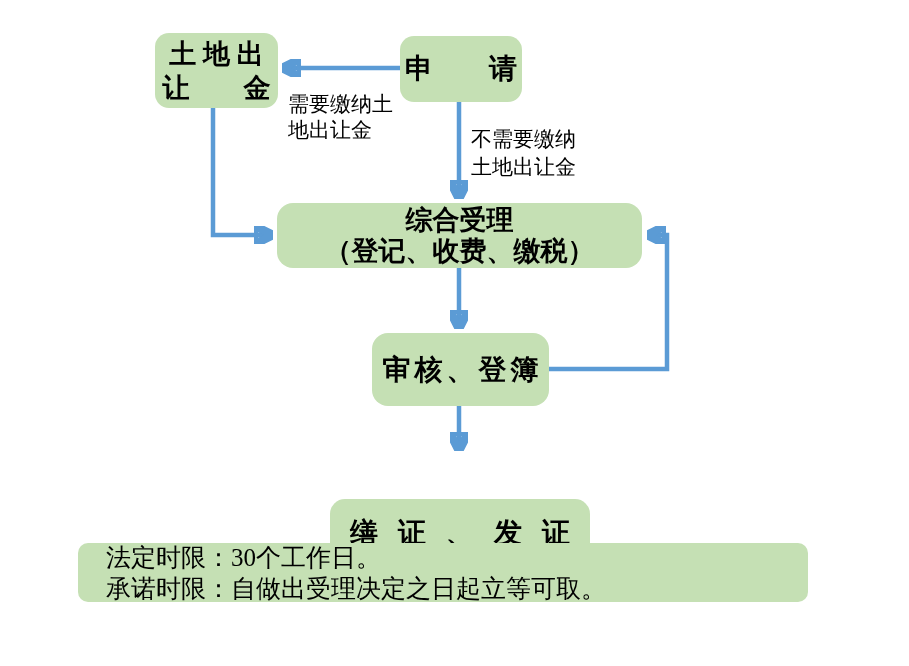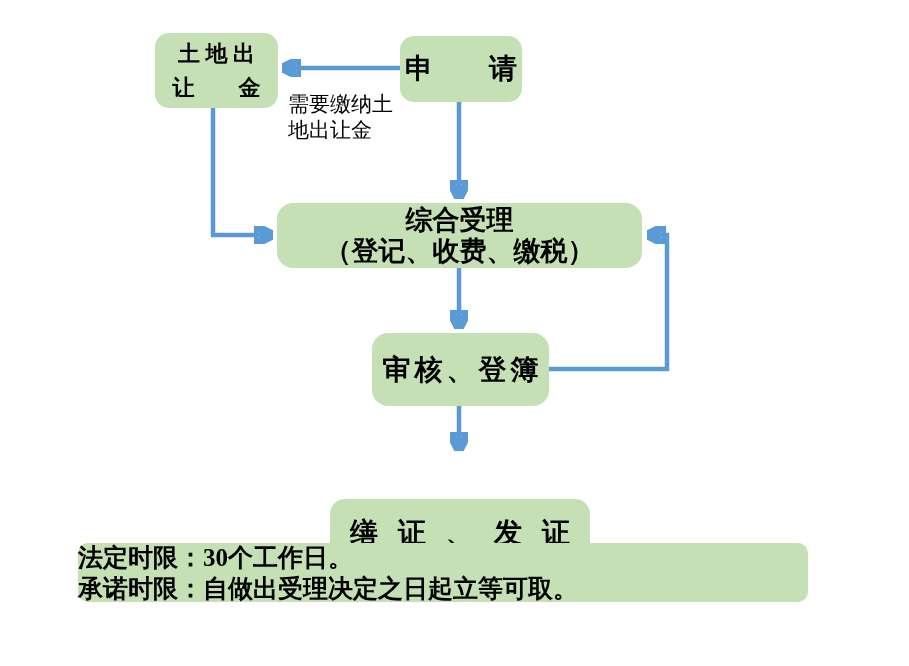--- a/index.html
+++ b/index.html
@@ -8,33 +8,33 @@
     font-family:"Liberation Serif","DejaVu Serif",serif;color:#000;overflow:hidden;
   }
   .connectors{position:absolute;left:0;top:0;z-index:1;}
   .connectors path{stroke:var(--connector,#5b9bd5);stroke-width:4.5;fill:none;stroke-linejoin:miter;}
   .arrowhead{fill:var(--connector,#5b9bd5);stroke:none;}
   .node{
     position:absolute;z-index:2;background:var(--node-fill,#c5e0b4);
     display:flex;flex-direction:column;align-items:center;justify-content:center;
     font-weight:bold;text-align:center;
   }
-  .node-land-fee{left:155px;top:33px;width:123px;height:75px;border-radius:14px;font-size:22px;line-height:34px;}
+  .node-land-fee{left:155px;top:33px;width:123px;height:75px;border-radius:14px;font-size:27px;line-height:34px;}
   .node-application{left:400px;top:36px;width:122px;height:66px;border-radius:14px;font-size:28px;text-align:center;}
   .node-acceptance{left:277px;top:203px;width:365px;height:65px;border-radius:16px;font-size:27px;line-height:31px;}
   .node-review{left:372px;top:333px;width:177px;height:73px;border-radius:16px;font-size:28px;letter-spacing:4px;text-indent:4px;}
   .node-certificate{left:330px;top:455px;width:260px;height:68px;border-radius:15px;font-size:28px;letter-spacing:20px;text-indent:20px;margin-top:44px;}
   .edge-label{position:absolute;z-index:2;font-size:21px;line-height:26px;font-weight:normal;}
   .label-need-pay{left:288px;top:93px;font-family:Liberation Mono, monospace;}
   .label-no-need-pay{left:471px;top:125px;line-height:28px;}
   .label-return{left:702px;top:220px;width:82px;text-align:center;font-size:20px;line-height:26px;}
   .footer-bar{
     position:absolute;left:78px;top:543px;width:730px;height:59px;border-radius:10px;
-    background:var(--node-fill,#c5e0b4);z-index:2;font-weight:bold;font-size:25px;line-height:31px;
-    display:flex;flex-direction:column;justify-content:center;padding-left:0;box-sizing:border-box;
+    background:var(--node-fill,#c5e0b4);z-index:2;font-weight:normal;font-size:25px;line-height:31px;
+    display:flex;flex-direction:column;justify-content:center;padding-left:28px;box-sizing:border-box;
   }
 </style>
 </head>
 <body>
 
 <div class="canvas">
 
   <svg class="connectors" width="909" height="666" viewBox="0 0 909 666">
     <defs>
       <marker id="arrow" viewBox="0 0 10 10" refX="9" refY="5" markerWidth="4.2" markerHeight="4.2" orient="auto">
@@ -69,20 +69,24 @@
 
   <div class="node node-certificate">
     <div>缮证、发证</div>
   </div>
 
   <div class="edge-label label-need-pay">
     <div>需要缴纳土</div>
     <div>地出让金</div>
   </div>
 
+  <div class="edge-label label-no-need-pay">
+    <div>不需要缴纳</div>
+    <div>土地出让金</div>
+  </div>
 
 
   <div class="footer-bar">
     <div>法定时限：30个工作日。</div>
     <div>承诺时限：自做出受理决定之日起立等可取。</div>
   </div>
 
 </div>
 
 </body></html>

